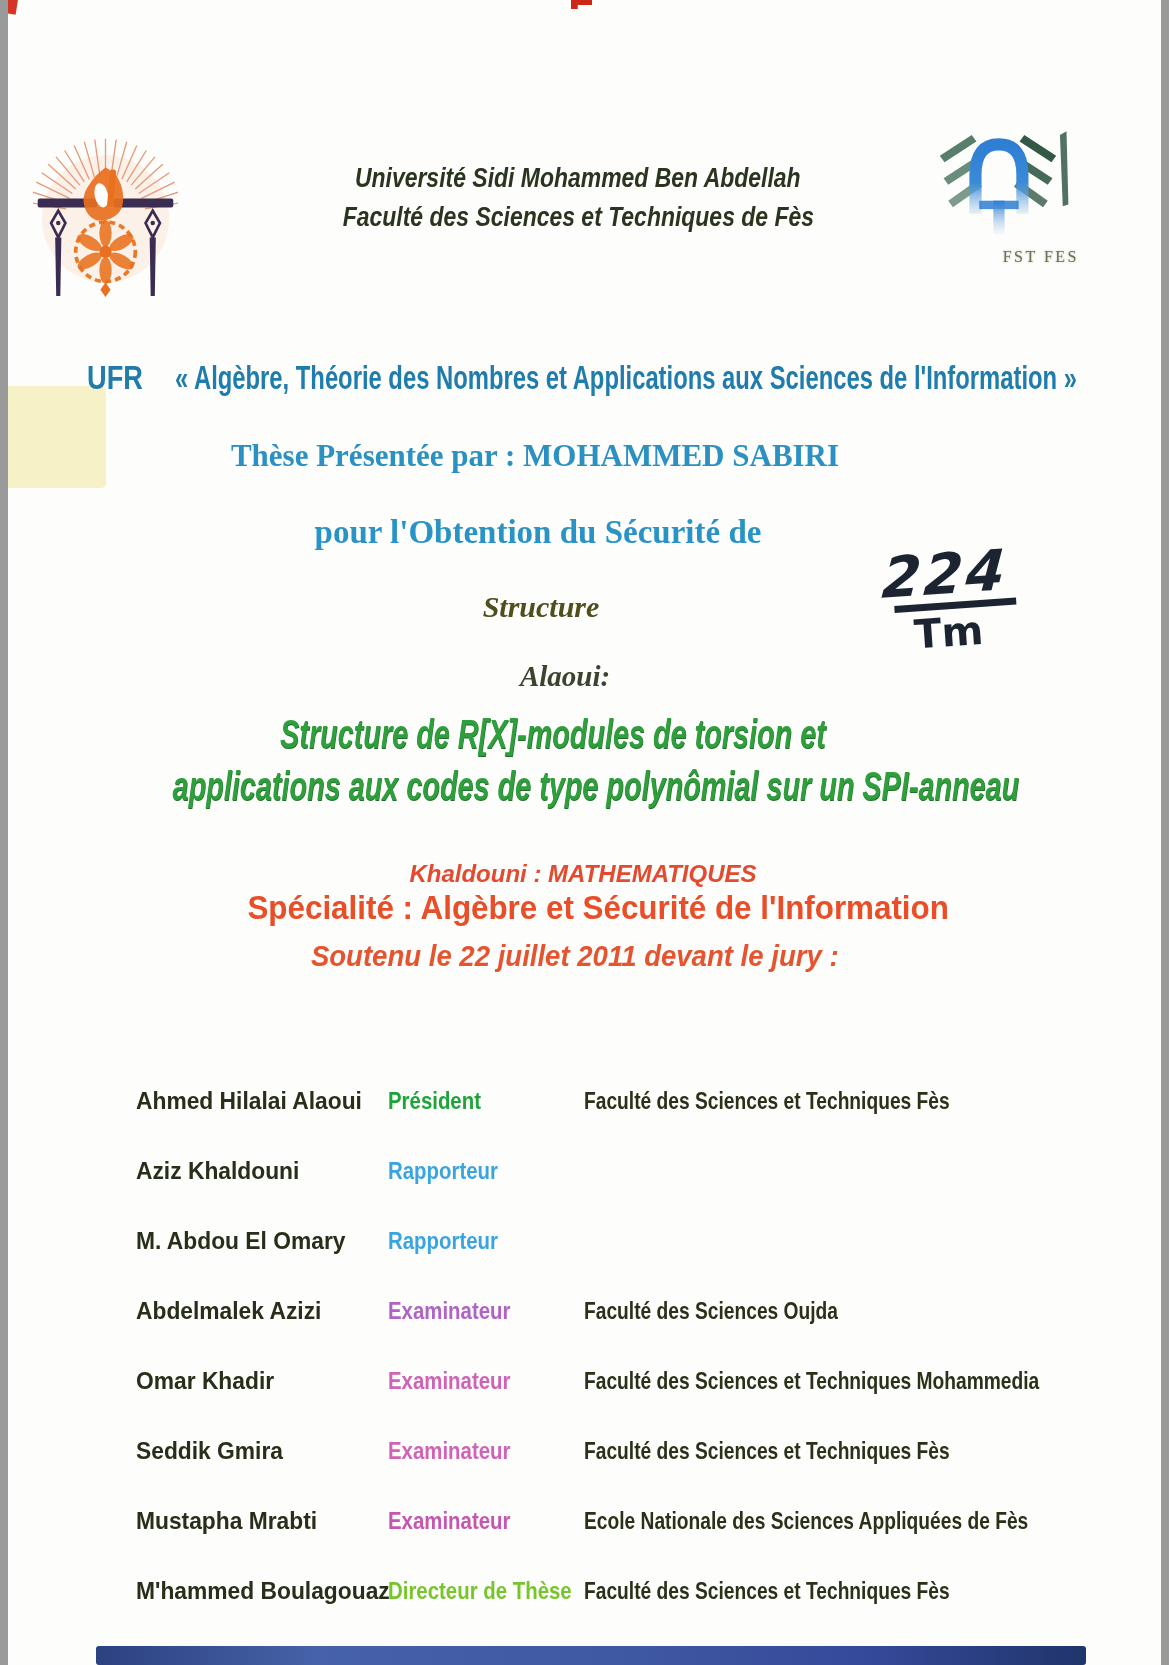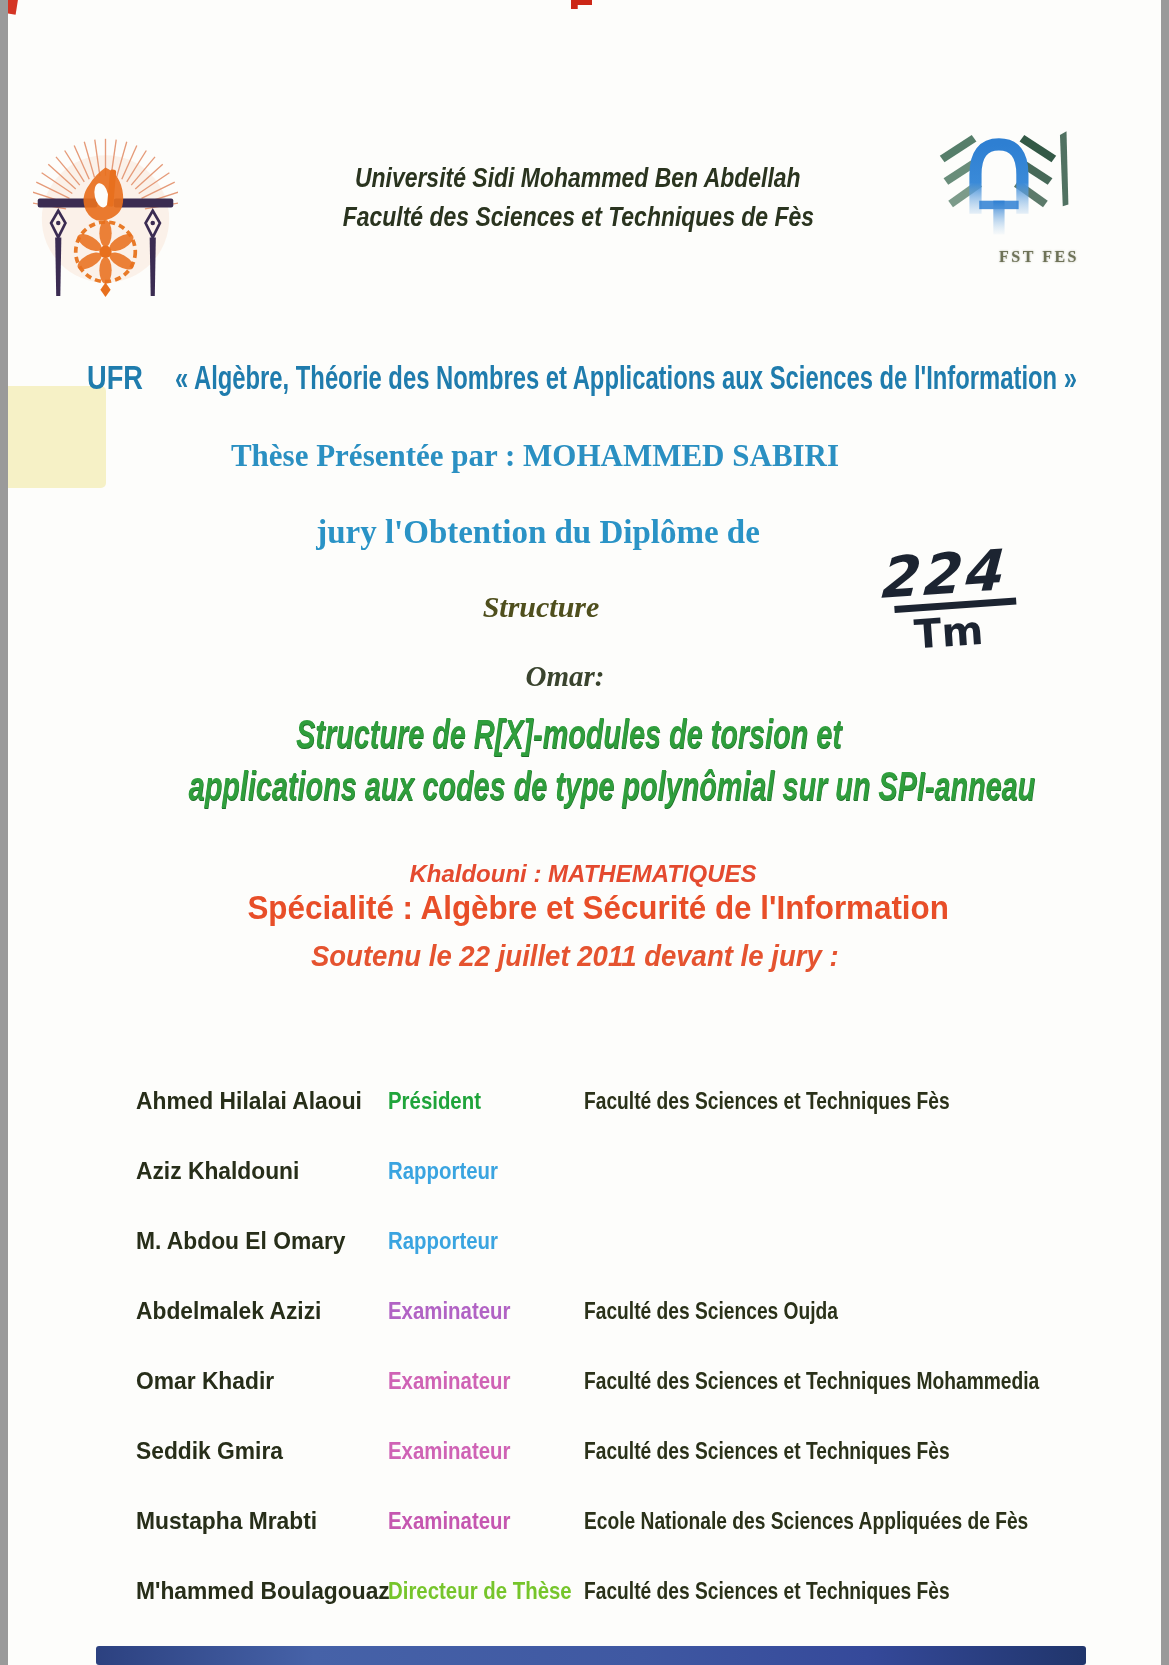--- a/index.html
+++ b/index.html
@@ -21,41 +21,41 @@
                 background:linear-gradient(90deg,#2c4180 0%,#4662a8 22%,#3f58a2 55%,#35499a 78%,#20356b 100%);
                 filter:blur(.4px); }
 
   
   .emblem { position:absolute; left:25px; top:108px; width:145px; height:190px; }
   .header-text { position:absolute; left:215px; top:158px; width:710px; text-align:center;
                  font-style:italic; font-weight:bold; font-size:28px; line-height:39px; color:#2a341f; }
   .fst-logo { position:absolute; left:905px; top:120px; width:170px; }
   .fst-logo svg { display:block; width:170px; height:122px; }
   .fst-caption { text-align:right; padding-right:4px; margin-top:6px;
-                 font-family:"Liberation Serif", serif; font-weight:bold; font-size:16px;
+                 font-family:"Liberation Serif", serif; font-weight:normal; font-size:16px;
                  letter-spacing:2.5px; color:#6e7257; text-shadow:0 0 2px rgba(110,114,87,.55); }
 
   
   .ufr-line { position:absolute; left:35px; top:358px; width:1110px; white-space:nowrap;
               font-weight:bold; color:#1f7cad;margin-left:44px; }
   .ufr-label { display:inline-block; font-size:34px; transform:scaleX(.8); transform-origin:left bottom; vertical-align:bottom; }
   .ufr-text  { display:inline-block; font-size:34px; transform:scaleX(.70); transform-origin:left bottom;
                margin-left:18px; vertical-align:bottom; }
 
   .presented { position:absolute; left:0; top:438px; width:1054px; text-align:center;
                font-family:"Liberation Serif", serif; font-weight:bold; font-size:31px; color:#2b90c2; }
   .obtention { position:absolute; left:0; top:514px; width:1060px; text-align:center;
                font-family:"Liberation Serif", serif; font-weight:bold; font-size:33px; color:#2a93c6; }
   .degree    { position:absolute; left:0; top:590px; width:1066px; text-align:center;
                font-family:"Liberation Serif", serif; font-weight:bold; font-style:italic;
                font-size:30px; color:#4f4f1d; }
   .titre-label { position:absolute; left:0; top:660px; width:1114px; text-align:center;
                font-family:"Liberation Serif", serif; font-weight:bold; font-style:italic;
                font-size:29px; color:#3a442e; }
-  .main-title { position:absolute; left:16px; top:708px; width:1090px; text-align:center;
+  .main-title { position:absolute; left:0; top:708px; width:1090px; text-align:center;
                font-weight:bold; font-style:italic; font-size:40px; line-height:52px; color:#2f9e3c;
                text-shadow:0.5px 0.5px 0 #1d6f27; }
 
   .discipline { position:absolute; left:0; top:860px; width:1150px; text-align:center;
                font-weight:bold; font-style:italic; font-size:24px; color:#e44a2f; }
   .specialty  { position:absolute; left:0; top:889px; width:1116px; text-align:center;
                font-weight:bold; font-size:33px; color:#e84e28;padding-left:32px; }
   .defense    { position:absolute; left:0; top:940px; width:1134px; text-align:center;
                font-weight:bold; font-style:italic; font-size:29px; color:#e5532f; }
 
@@ -173,29 +173,29 @@
       <rect x="75" y="86" width="12" height="36" fill="url(#stem)"></rect>
     </svg>
     <div class="fst-caption">FST FES</div>
   </div>
 
   <div class="ufr-line" style="color: rgb(31, 124, 173);">
     <span class="ufr-label">UFR</span><span class="ufr-text">« Algèbre, Théorie des Nombres et Applications aux Sciences de l'Information »</span>
   </div>
 
   <div class="presented" style="color: rgb(43, 144, 194);">Thèse Présentée par : MOHAMMED SABIRI</div>
-  <div class="obtention" style="color: rgb(42, 147, 198);">jury l'Obtention du Diplôme de</div>
+  <div class="obtention" style="color: rgb(42, 147, 198);">pour l'Obtention du Sécurité de</div>
   <div class="degree" style="color: rgb(79, 79, 29);">Structure</div>
 
   <div class="handnote">
     <div class="hn-num">224</div>
     <div class="hn-den">Tm</div>
   </div>
 
-  <div class="titre-label" style="color: rgb(58, 68, 46);">Omar:</div>
+  <div class="titre-label" style="color: rgb(58, 68, 46);">Alaoui:</div>
   <div class="main-title" style="color: rgb(47, 158, 60);">
     <div><span class="cx sx72">Structure de R[X]-modules de torsion et</span></div>
     <div><span class="cx sx72">applications aux codes de type polynômial sur un SPI-anneau</span></div>
   </div>
 
   <div class="discipline" style="color: rgb(228, 74, 47);"><span class="cx">Khaldouni : MATHEMATIQUES</span></div>
   <div class="specialty" style="color: rgb(232, 78, 40);"><span class="cx sx95">Spécialité : Algèbre et Sécurité de l'Information</span></div>
   <div class="defense" style="color: rgb(229, 83, 47);"><span class="cx sx95">Soutenu le 22 juillet 2011 devant le jury :</span></div>
 
   <div class="jury">

